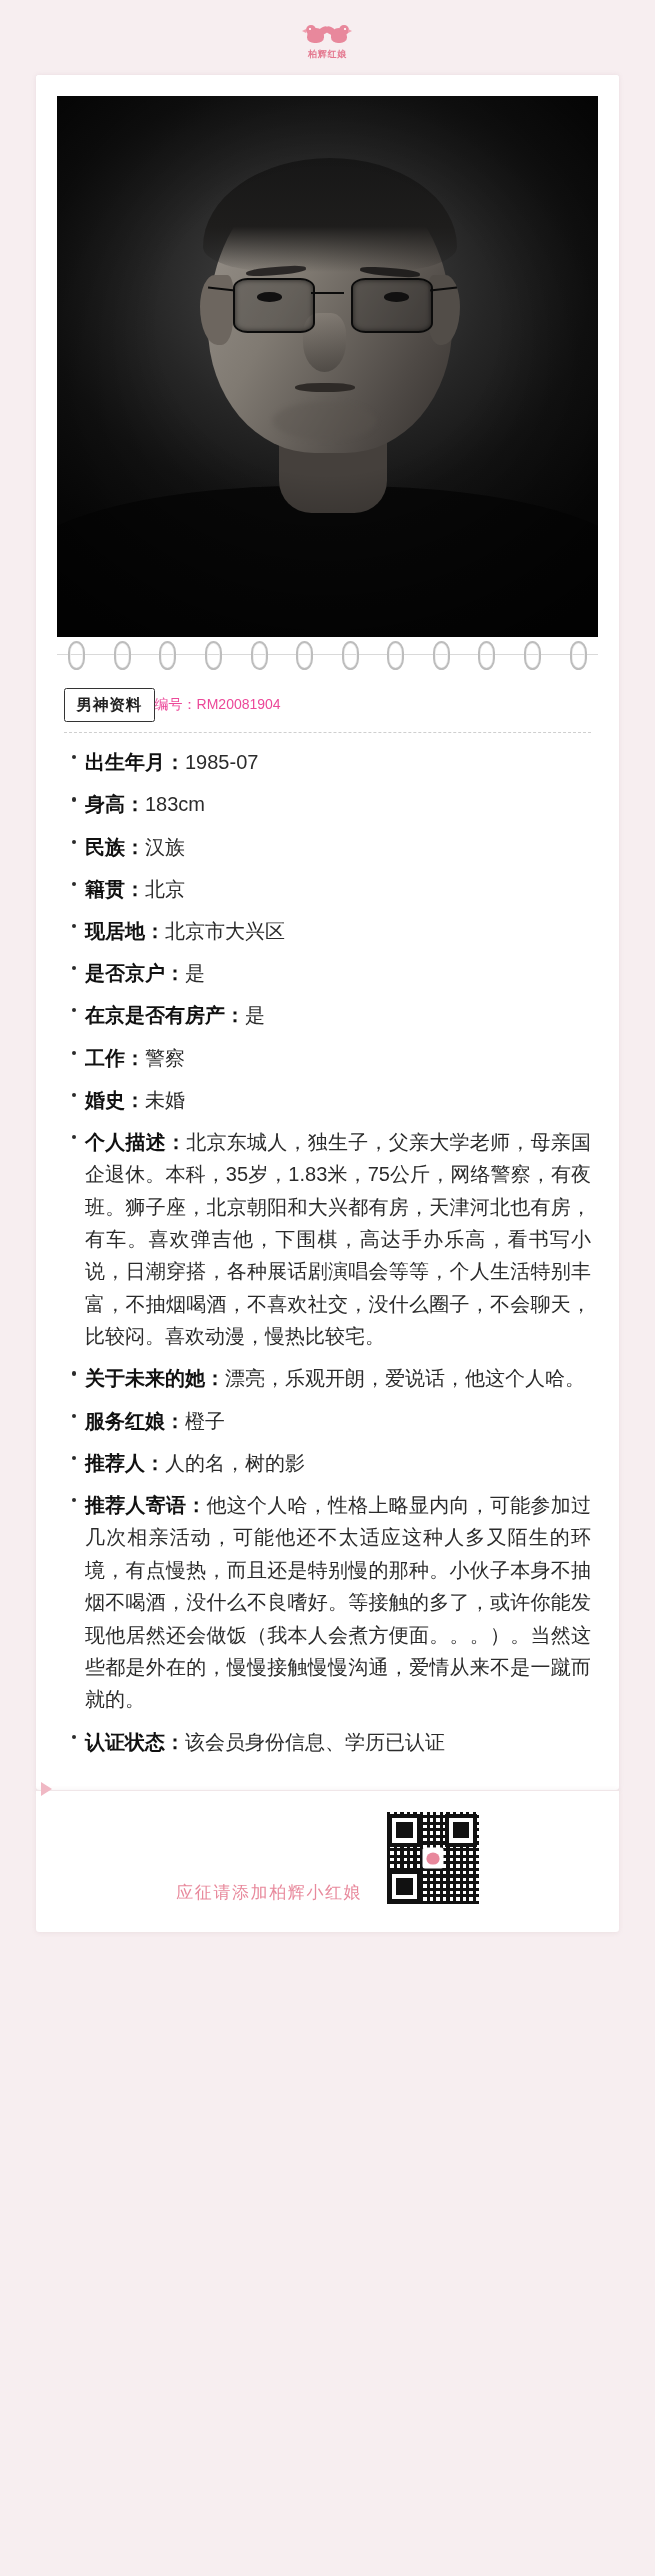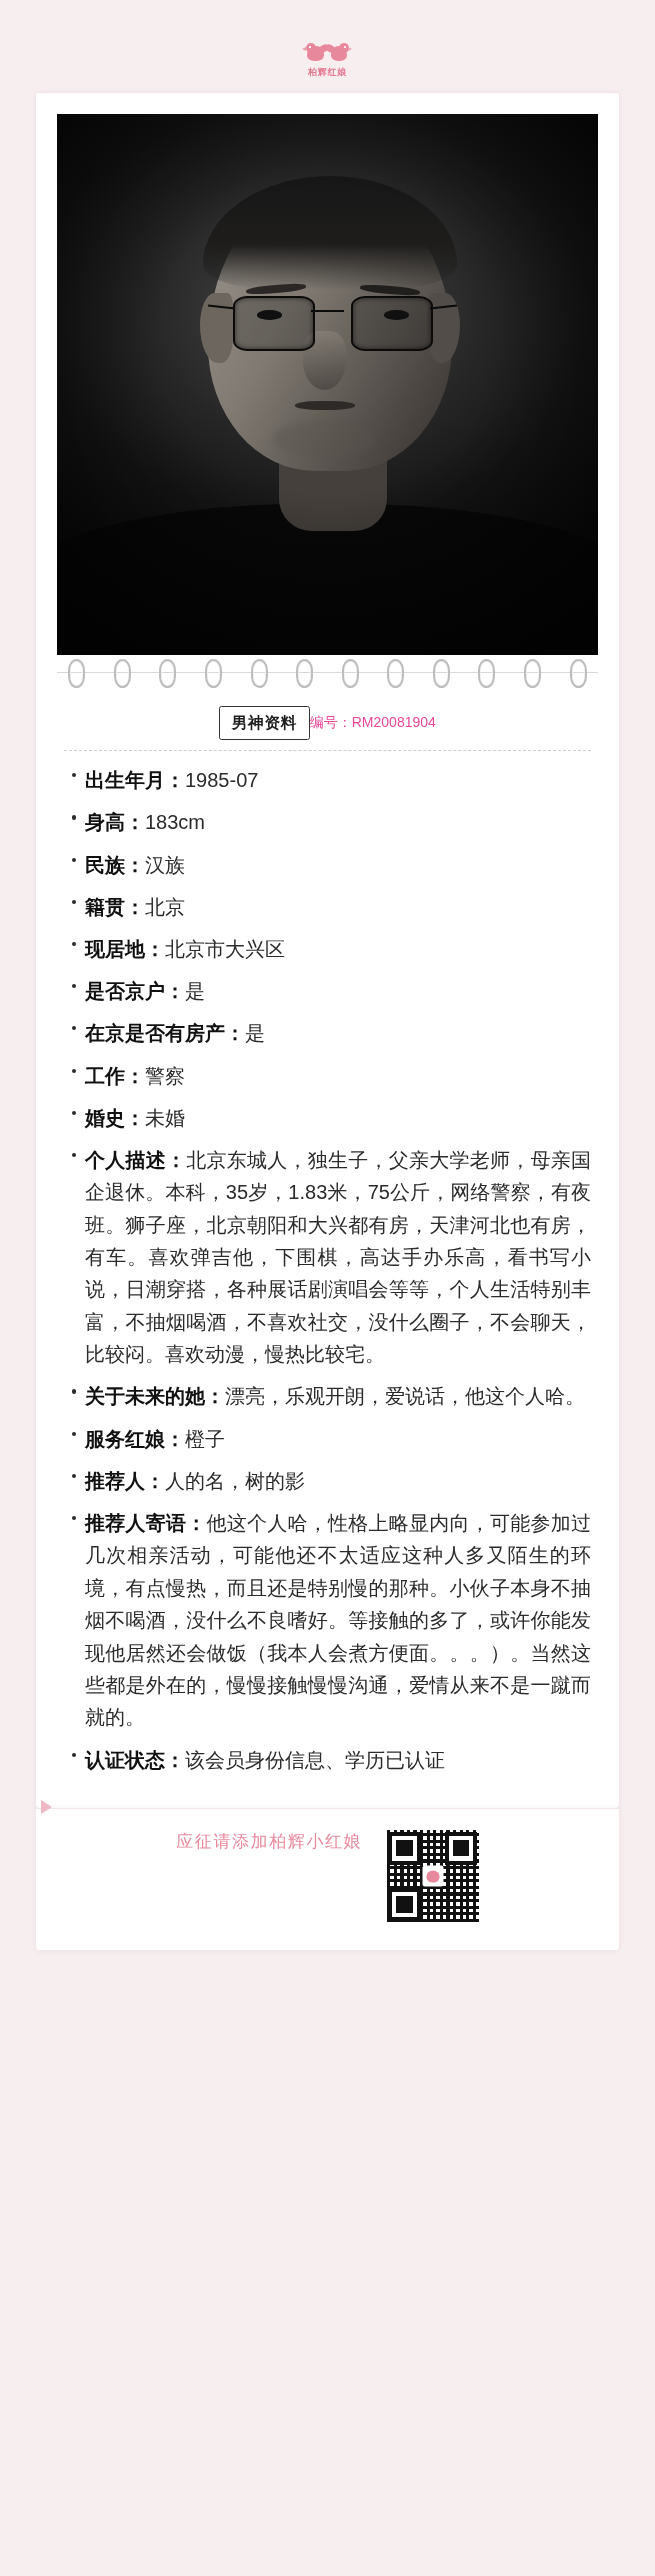--- a/index.html
+++ b/index.html
@@ -15,26 +15,25 @@
   .page {
     width: 655px;
     min-height: 2576px;
     background: #f7eef0;
     position: relative;
     box-sizing: border-box;
     padding: 0;
   }
   
   .brand {
-    padding-top: 11px;
+    padding-top: 25px;
     padding-bottom: 14.7px;
     display: flex;
     justify-content: center;
     align-items: center;
-    margin-top: 32px;
   }
   .brand-logo {
     display: flex;
     flex-direction: column;
     align-items: center;
     gap: 1.6px;
   }
   .brand-birds {
     display: flex;
     align-items: flex-end;
@@ -304,21 +303,21 @@
     z-index: 2;
     box-shadow: inset 0 0 0 0.8px #efefef;
   }
   
   .info {
     padding: 6.6px 28px 21px 28px;
   }
   .info-head {
     display: flex;
     align-items: center;
-    justify-content: center;
+    justify-content: flex-start;
     padding: 8.2px 0 9.8px 0;
     border-bottom: 0.8px dashed #cfcfcf;
   }
   .tag {
     border: 0.8px solid #333;
     border-radius: 2.5px;
     padding: 5.7px 11.5px;
     font-size: 15.6px;
     font-weight: bold;
     color: #1f1f1f;
@@ -359,21 +358,21 @@
     color: #2b2b2b;
   }
   
   .footer {
     margin: 0 36px;
     background: #ffffff;
     border-top: 0.8px solid #f0e6e8;
     border-radius: 0 0 3.3px 3.3px;
     box-shadow: 0 0.8px 4.9px rgba(150, 110, 120, 0.10);
     display: flex;
-    align-items: flex-start;
+    align-items: flex-end;
     justify-content: center;
     gap: 24.6px;
     padding: 21px 24.6px 28px 24.6px;
     position: relative;
   }
   .footer-text {
     font-size: 17px;
     color: #e8899c;
     letter-spacing: 1.6px;
   }

